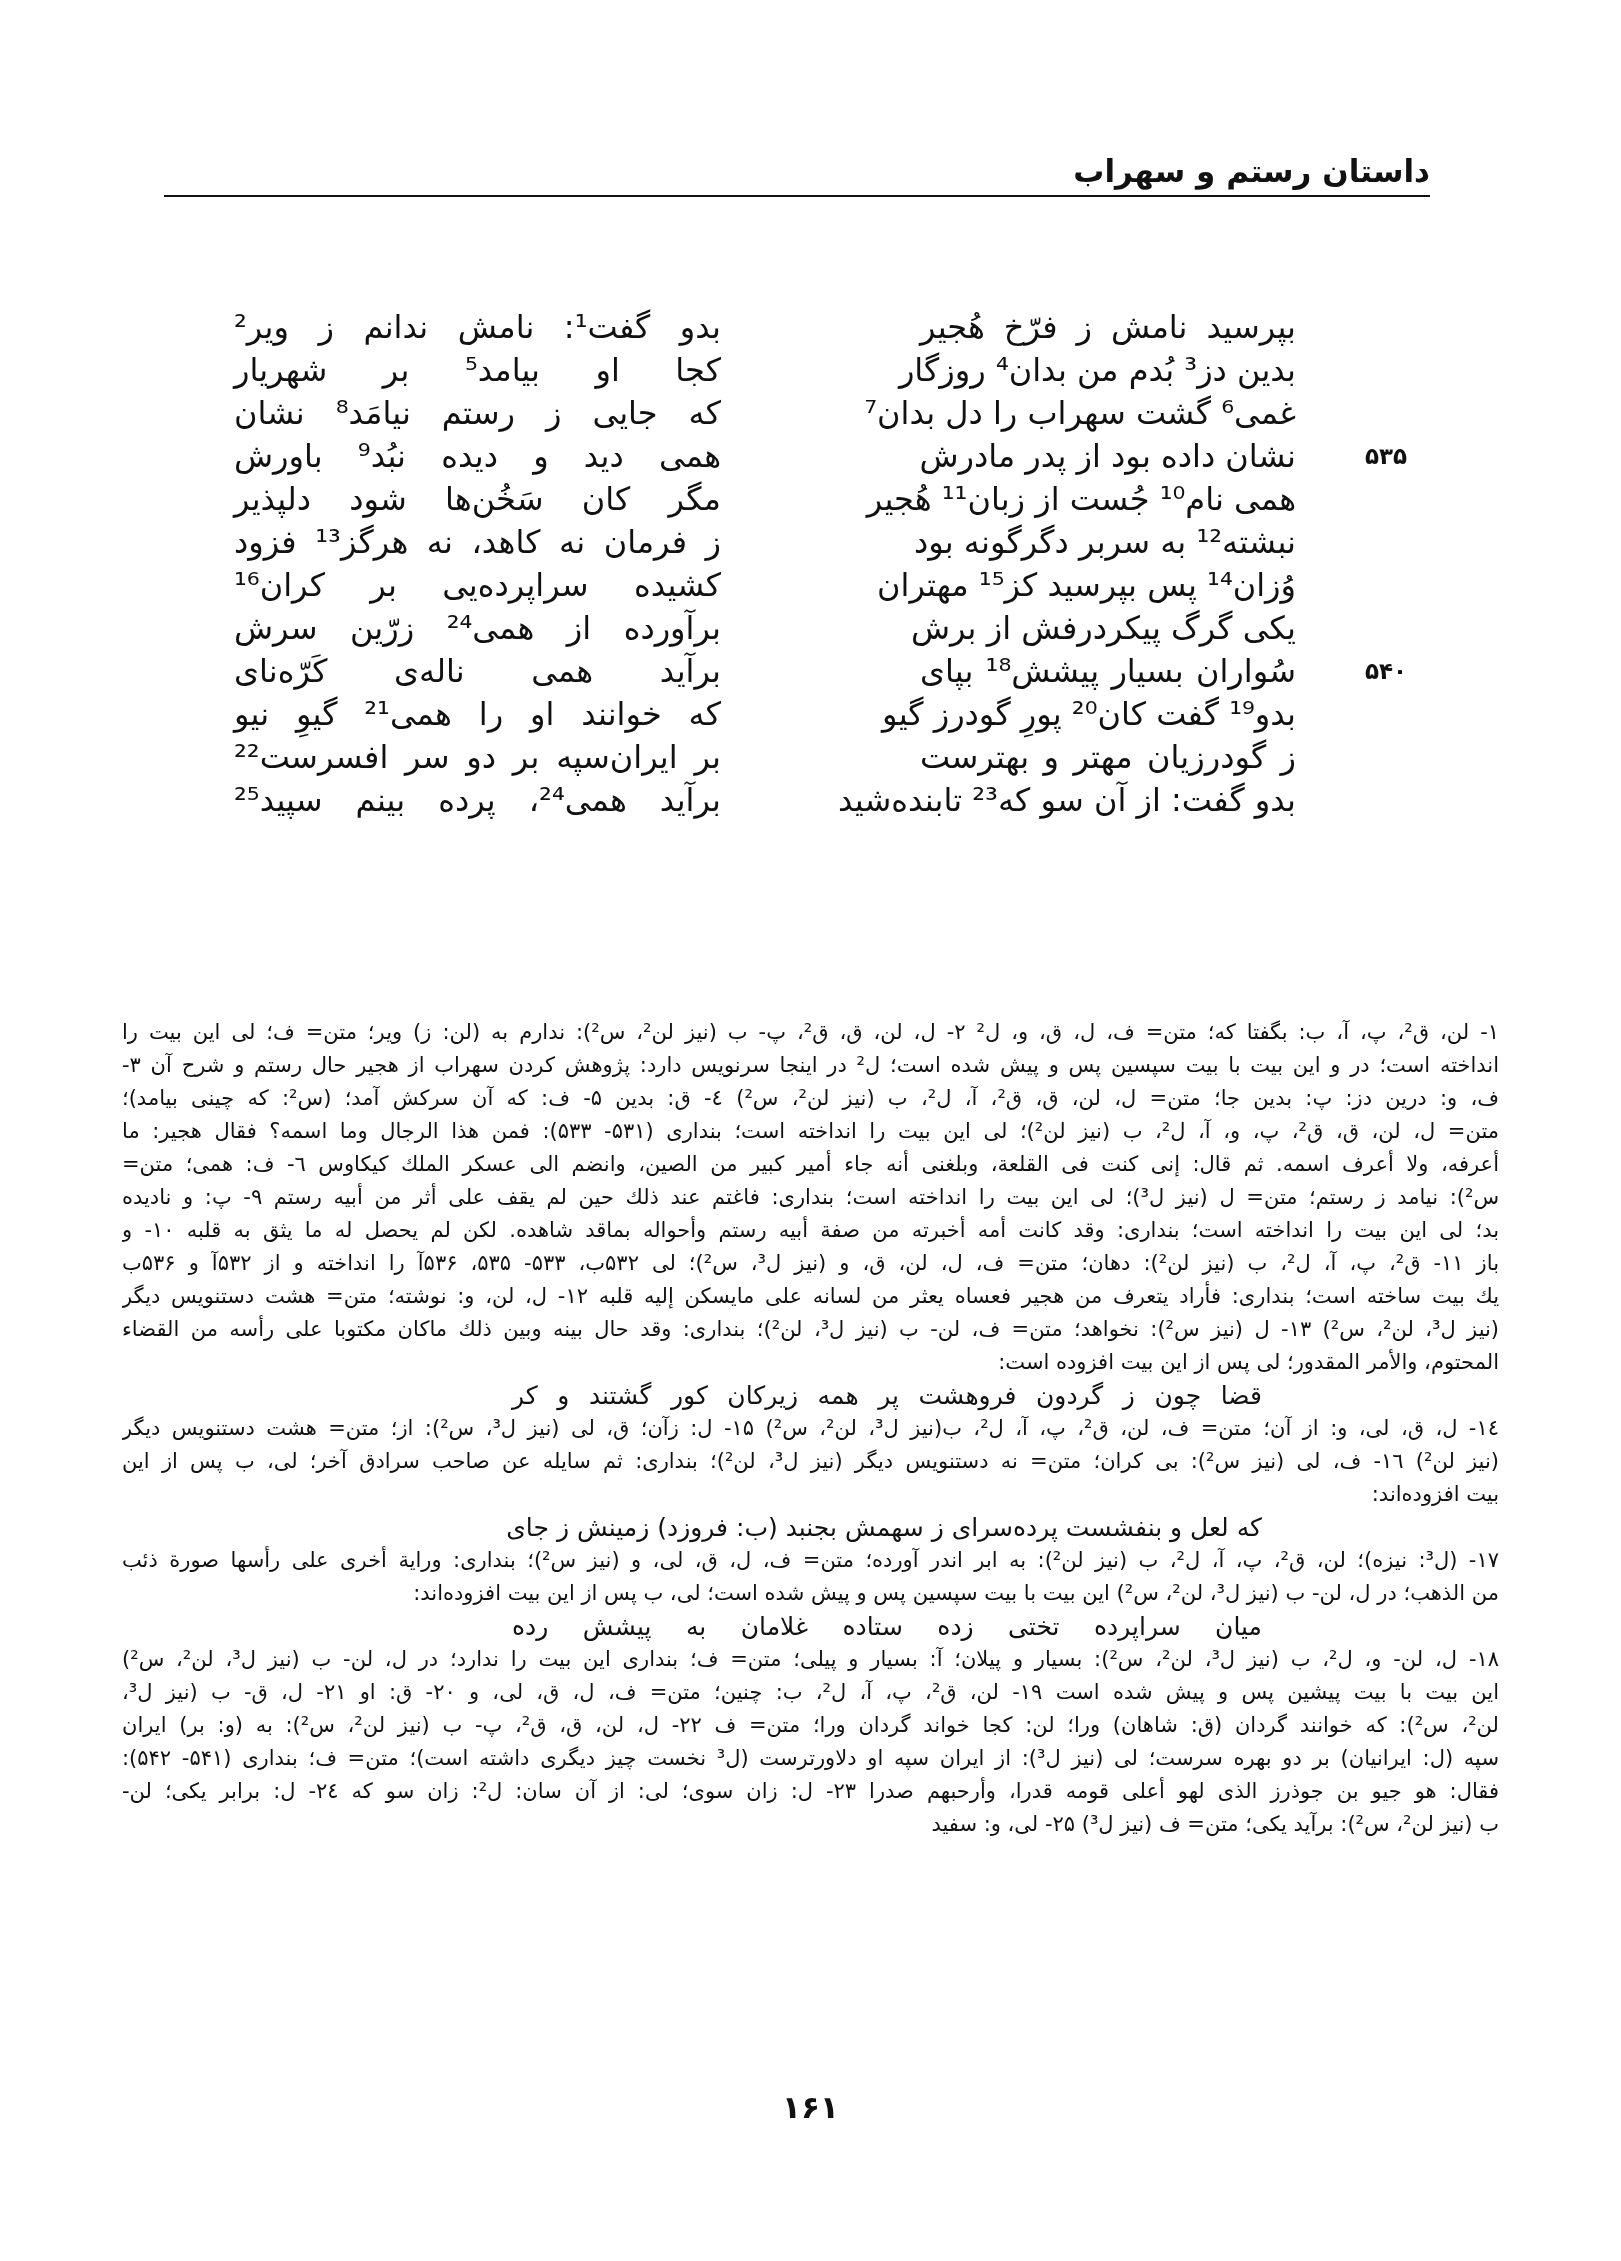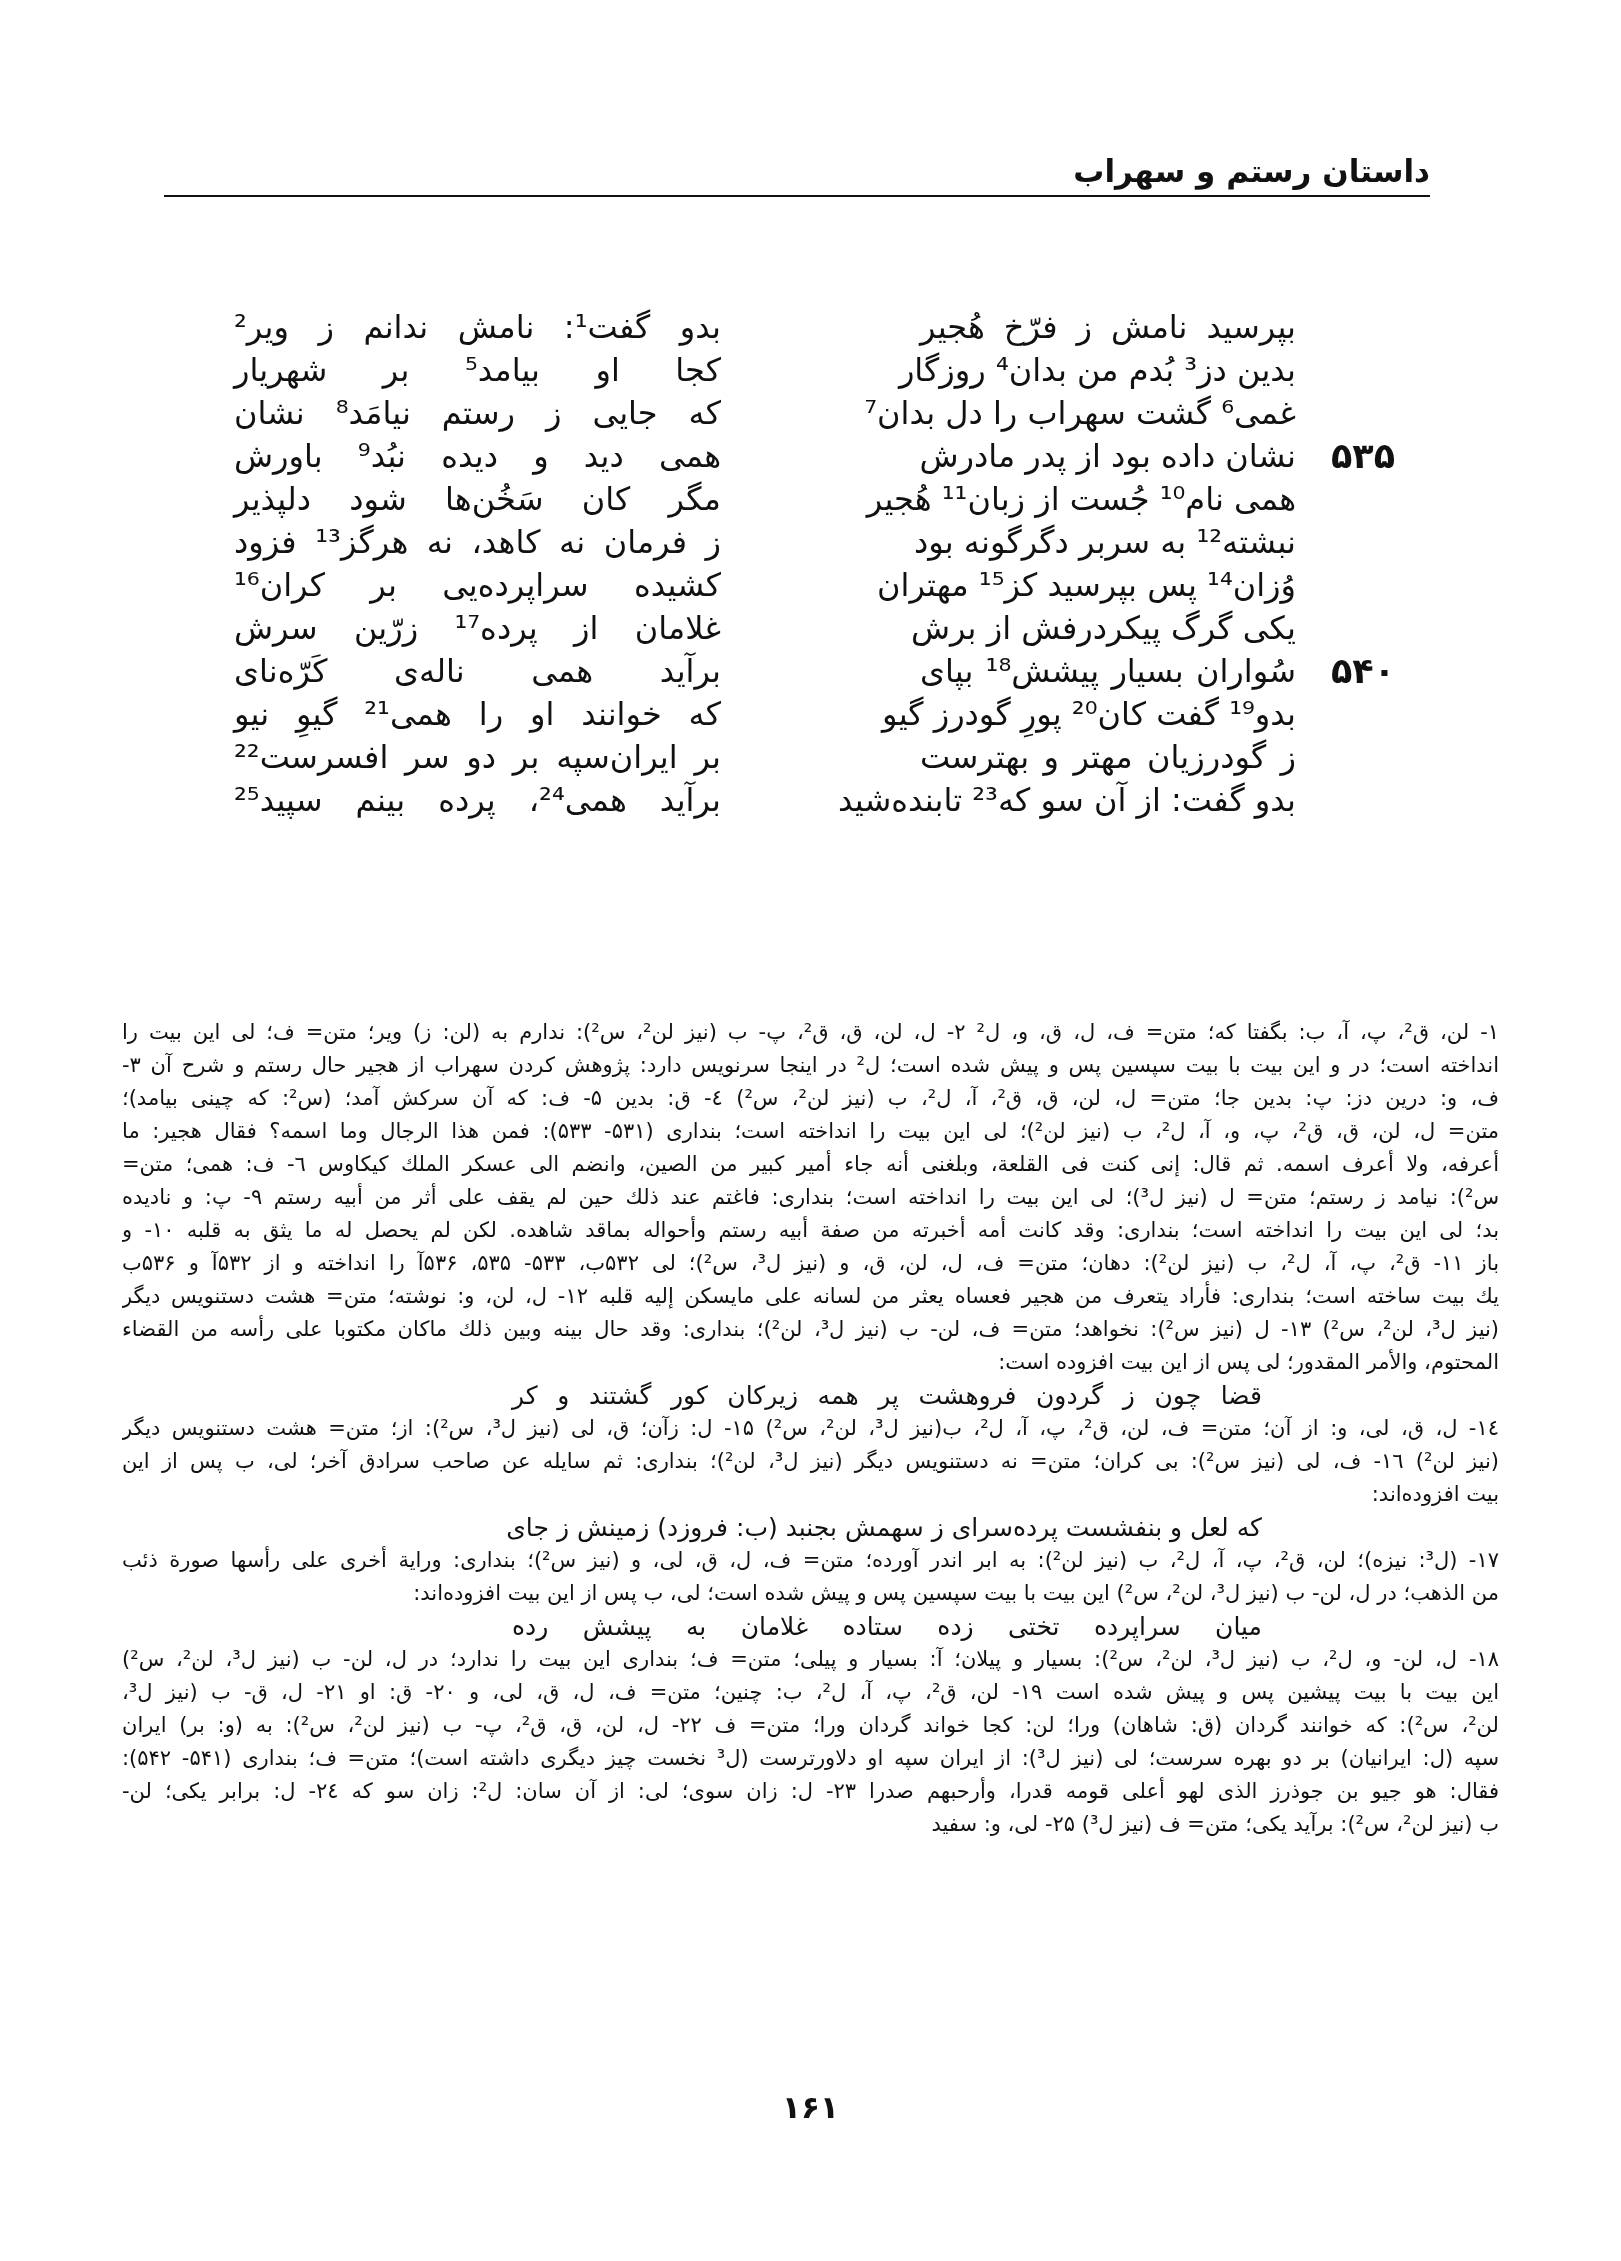--- a/index.html
+++ b/index.html
@@ -6,21 +6,21 @@
   body{width:1621px;height:2261px;position:relative;overflow:hidden;color:#111;
        font-family:"DejaVu Sans","Liberation Sans",sans-serif;}
   .header{position:absolute;left:164px;right:191px;top:139px;height:56px;border-bottom:2.8px solid #111;}
   .header-title{position:absolute;right:0;bottom:5.6px;font-size:31px;font-weight:bold;direction:rtl;margin-top:40px;}
   .verses{position:absolute;top:306px;left:230px;width:1177px;height:647px;direction:rtl;}
   .col{position:absolute;top:0;width:487px;}
   .col-right{right:0;}
   .col-left{left:4px;}
   .line{height:43px;font-size:32px;line-height:43px;white-space:nowrap;text-align:justify;text-align-last:justify;position:relative;}
   .col-right .line{padding-right:111px;}
-  .verse-num{position:absolute;right:12px;top:0;font-size:35px;font-weight:bold;}
+  .verse-num{position:absolute;right:0;top:0;font-size:23px;font-weight:bold;}
   .footnotes{position:absolute;top:1016px;left:122px;right:122px;direction:rtl;font-size:21px;line-height:33px;text-align:justify;}
   .fn-line{white-space:nowrap;overflow:hidden;text-align:justify;text-align-last:justify;}
   .fn-line.last{text-align-last:right;}
   .fn-verse{font-size:25px;text-align:justify;text-align-last:justify;padding:0 237px 0 390px;white-space:nowrap;}
   .page-number{position:absolute;top:2089px;left:0;right:0;text-align:center;font-size:31px;font-weight:bold;}
 </style>
 </head>
 <body>
 
 <div class="header">
@@ -43,21 +43,21 @@
     <div class="line"><span class="verse-num"></span><span>بدو گفت: از آن سو که²³ تابنده‌شید</span></div>
   </div>
   <div class="col col-left">
     <div class="line">بدو گفت¹: نامش ندانم ز ویر²</div>
     <div class="line">کجا او بیامد⁵ بر شهریار</div>
     <div class="line">که جایی ز رستم نیامَد⁸ نشان</div>
     <div class="line">همی دید و دیده نبُد⁹ باورش</div>
     <div class="line">مگر کان سَخُن‌ها شود دلپذیر</div>
     <div class="line">ز فرمان نه کاهد، نه هرگز¹³ فزود</div>
     <div class="line">کشیده سراپرده‌یی بر کران¹⁶</div>
-    <div class="line">غلامان از پرده¹⁷ زرّین سرش</div>
+    <div class="line">برآورده از همی²⁴ زرّین سرش</div>
     <div class="line">برآید همی ناله‌ی کَرّه‌نای</div>
     <div class="line">که خوانند او را همی²¹ گیوِ نیو</div>
     <div class="line">بر ایران‌سپه بر دو سر افسرست²²</div>
     <div class="line">برآید همی²⁴، پرده بینم سپید²⁵</div>
   </div>
 </div>
 
 <div class="footnotes">
   <div class="fn-line">۱- لن، ق²، پ، آ، ب: بگفتا که؛ متن= ف، ل، ق، و، ل²   ۲- ل، لن، ق، ق²، پ- ب (نیز لن²، س²): ندارم به (لن: ز) ویر؛ متن= ف؛ لی این بیت را</div>
   <div class="fn-line">انداخته است؛ در و این بیت با بیت سپسین پس و پیش شده است؛ ل² در اینجا سرنویس دارد: پژوهش کردن سهراب از هجیر حال رستم و شرح آن   ۳-</div>

